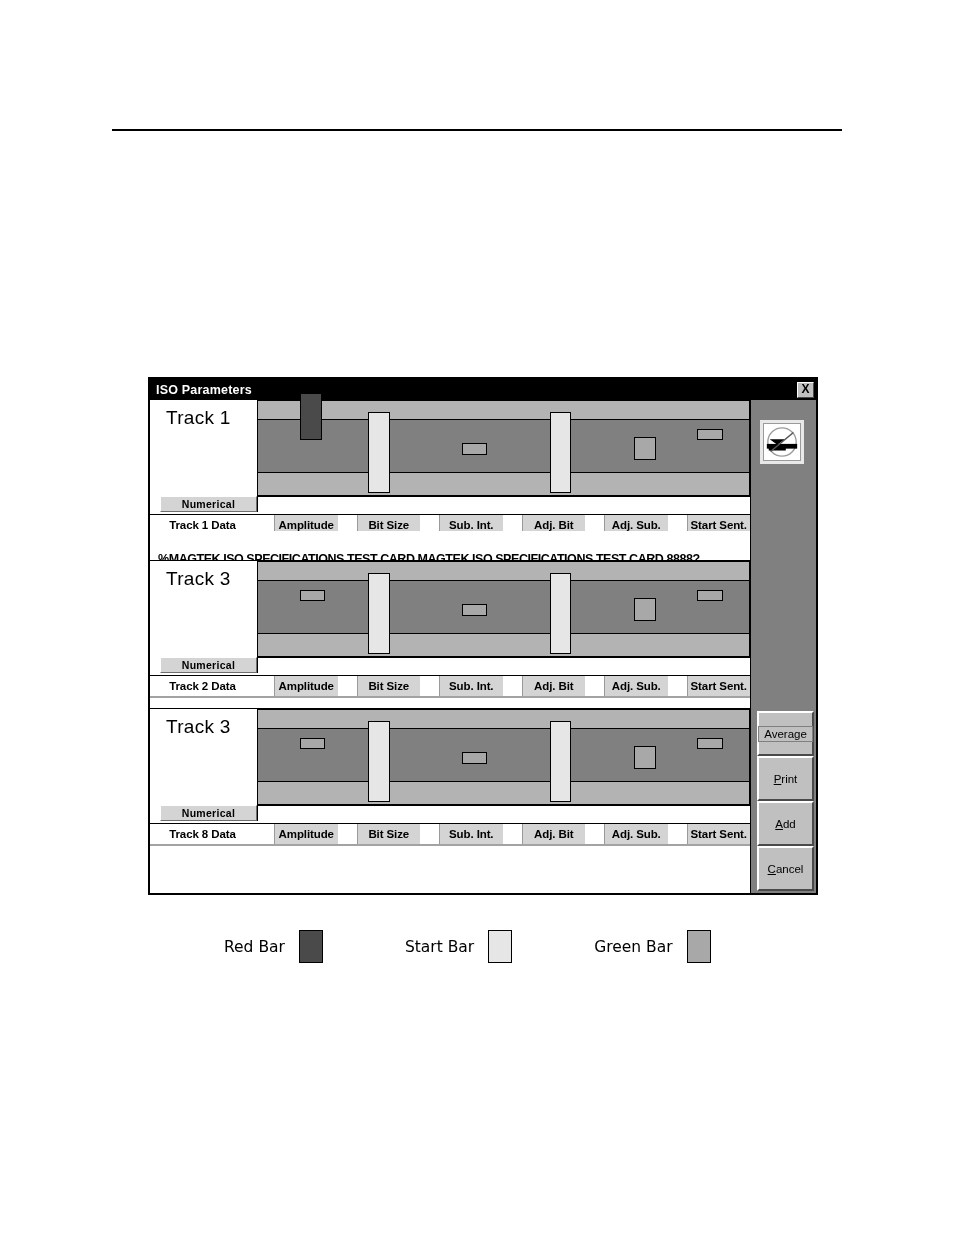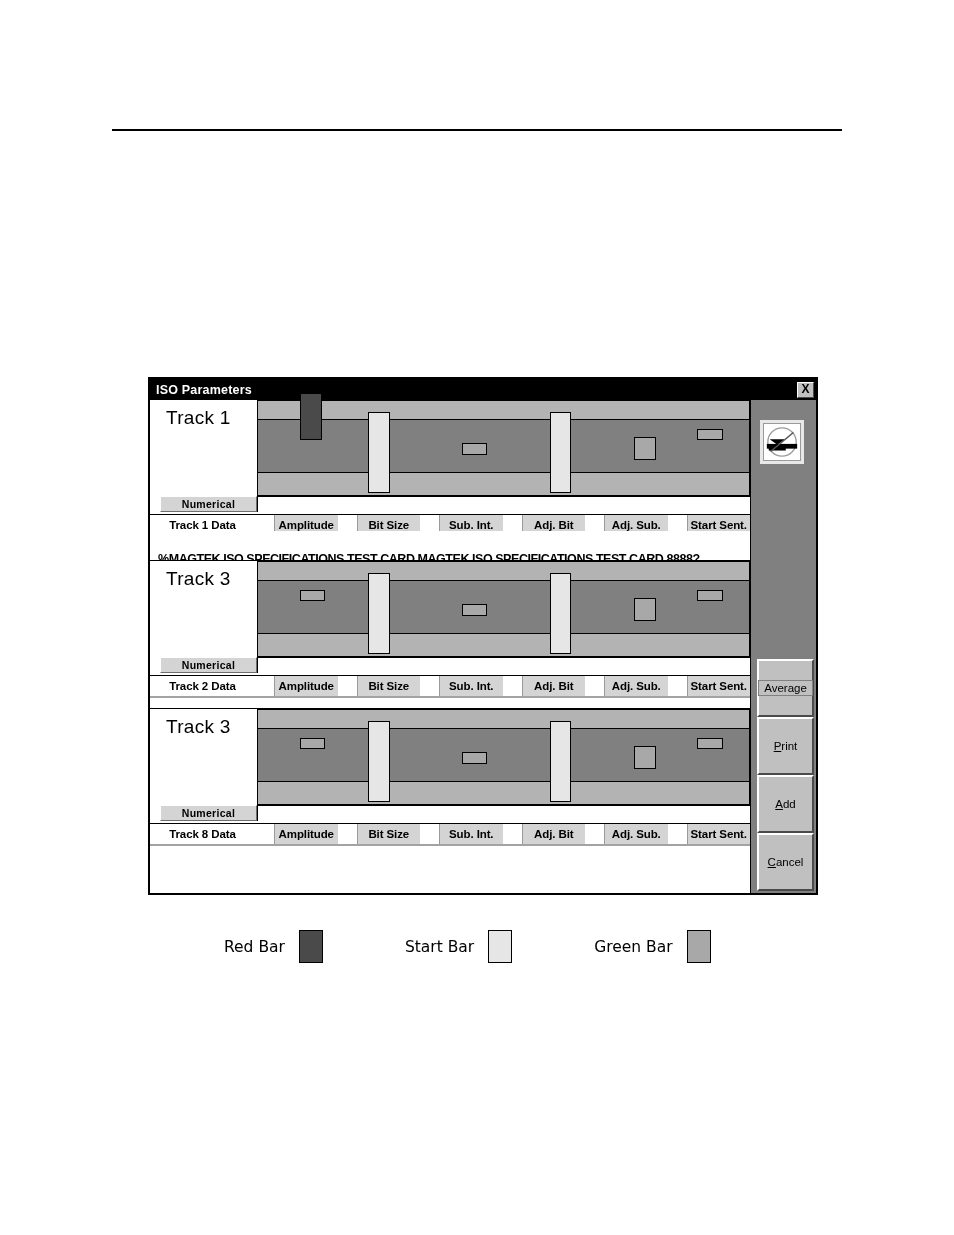--- a/index.html
+++ b/index.html
@@ -117,21 +117,21 @@
 
   
   .btn-stack {
     position: absolute;
     left: 6px;
     bottom: 2px;
     width: 57px;
   }
   .win-btn {
     width: 57px;
-    height: 58px;
+    height: 45px;
     background: #c0c0c0;
     border-top: 2px solid #ffffff;
     border-left: 2px solid #ffffff;
     border-right: 2px solid #4a4a4a;
     border-bottom: 2px solid #4a4a4a;
     box-sizing: border-box;
     display: flex;
     align-items: center;
     justify-content: center;
     font-family: "Liberation Sans", sans-serif;

